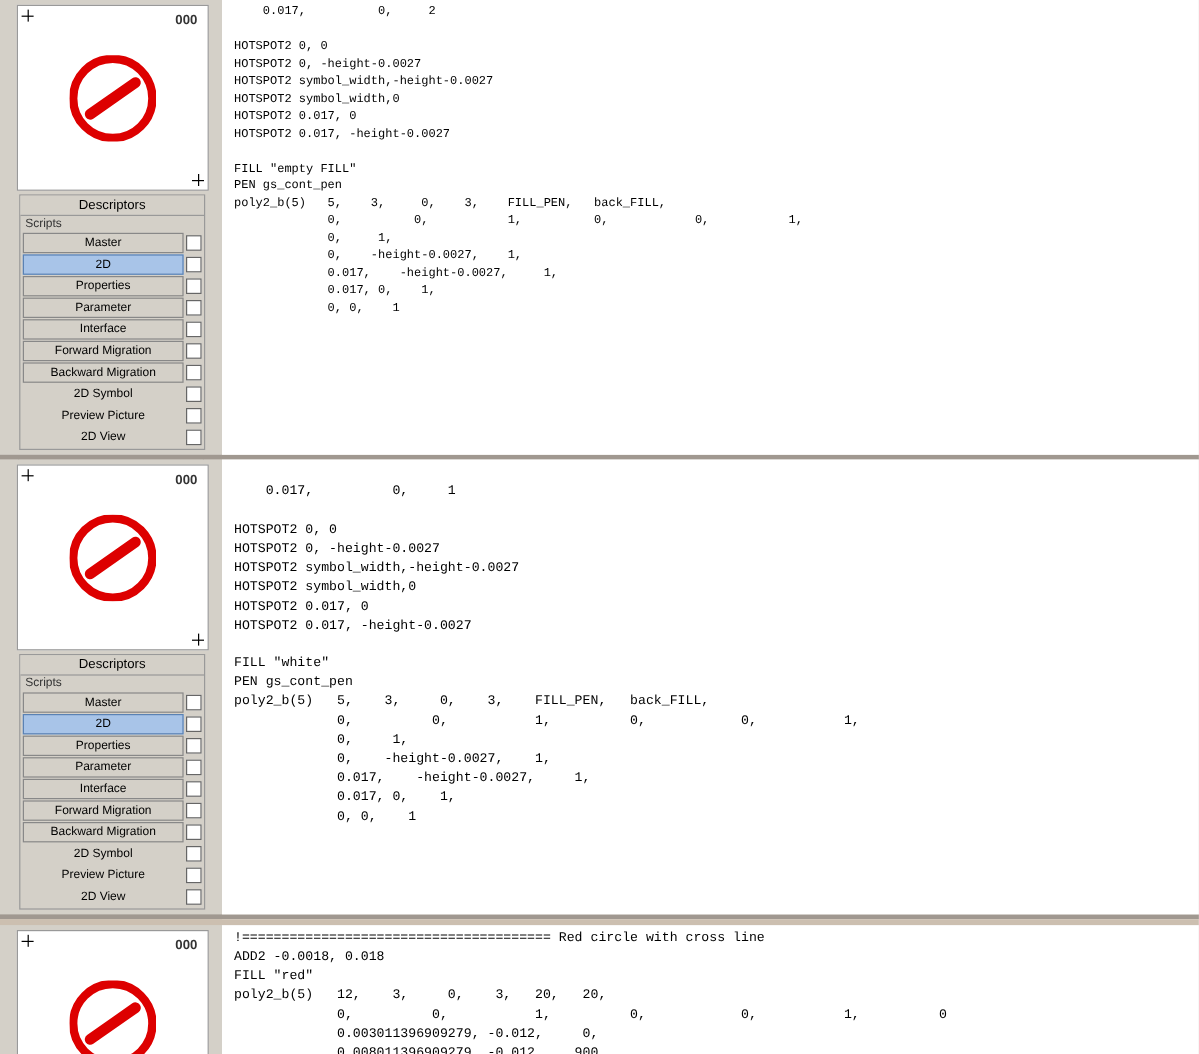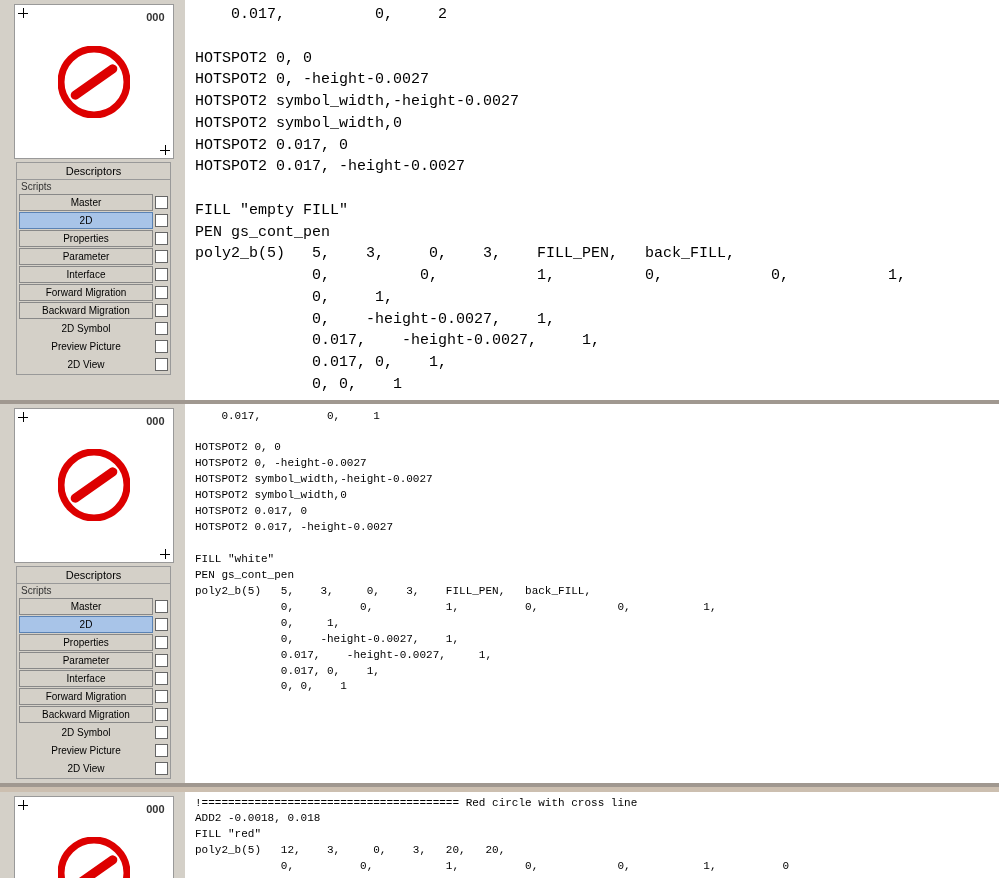--- a/index.html
+++ b/index.html
@@ -329,21 +329,21 @@
           <div style="width:13px;height:13px;border:1px solid #666;background:white;margin-left:2px;"></div>
         </div>
         <div style="display:flex;align-items:center;margin:1px 2px;height:17px;">
           <span style="flex:1;font-size:10px;text-align:center;">2D View</span>
           <div style="width:13px;height:13px;border:1px solid #666;background:white;margin-left:2px;"></div>
         </div>
       </div>
     </div>
 
     <div style="flex:1;background:white;padding:4px 10px;overflow-x:auto;">
-      <pre style="font-family:'Courier New',Courier,monospace;font-size:15px;line-height:1.45;white-space:pre;color:#000;">    0.017,          0,     2
+      <pre style="font-family:'Courier New',Courier,monospace;font-size:10px;line-height:1.45;white-space:pre;color:#000;">    0.017,          0,     2
 
 HOTSPOT2 0, 0
 HOTSPOT2 0, -height-0.0027
 HOTSPOT2 symbol_width,-height-0.0027
 HOTSPOT2 symbol_width,0
 HOTSPOT2 0.017, 0
 HOTSPOT2 0.017, -height-0.0027
 
 FILL "empty FILL"
 PEN gs_cont_pen
@@ -413,21 +413,21 @@
           <span style="flex:1;font-size:10px;text-align:center;">Preview Picture</span>
           <div style="width:13px;height:13px;border:1px solid #666;background:white;margin-left:2px;"></div>
         </div>
         <div style="display:flex;align-items:center;margin:1px 2px;height:17px;">
           <span style="flex:1;font-size:10px;text-align:center;">2D View</span>
           <div style="width:13px;height:13px;border:1px solid #666;background:white;margin-left:2px;"></div>
         </div>
       </div>
     </div>
 
-    <div style="flex:1;background:white;padding:5px 10px;overflow-x:auto;">
+    <div style="flex:1;background:white;padding:20px 10px;overflow-x:auto;">
       <pre style="font-family:'Courier New',Courier,monospace;font-size:11px;line-height:1.45;white-space:pre;color:#000;">    0.017,          0,     1
 
 HOTSPOT2 0, 0
 HOTSPOT2 0, -height-0.0027
 HOTSPOT2 symbol_width,-height-0.0027
 HOTSPOT2 symbol_width,0
 HOTSPOT2 0.017, 0
 HOTSPOT2 0.017, -height-0.0027
 
 FILL "white"

